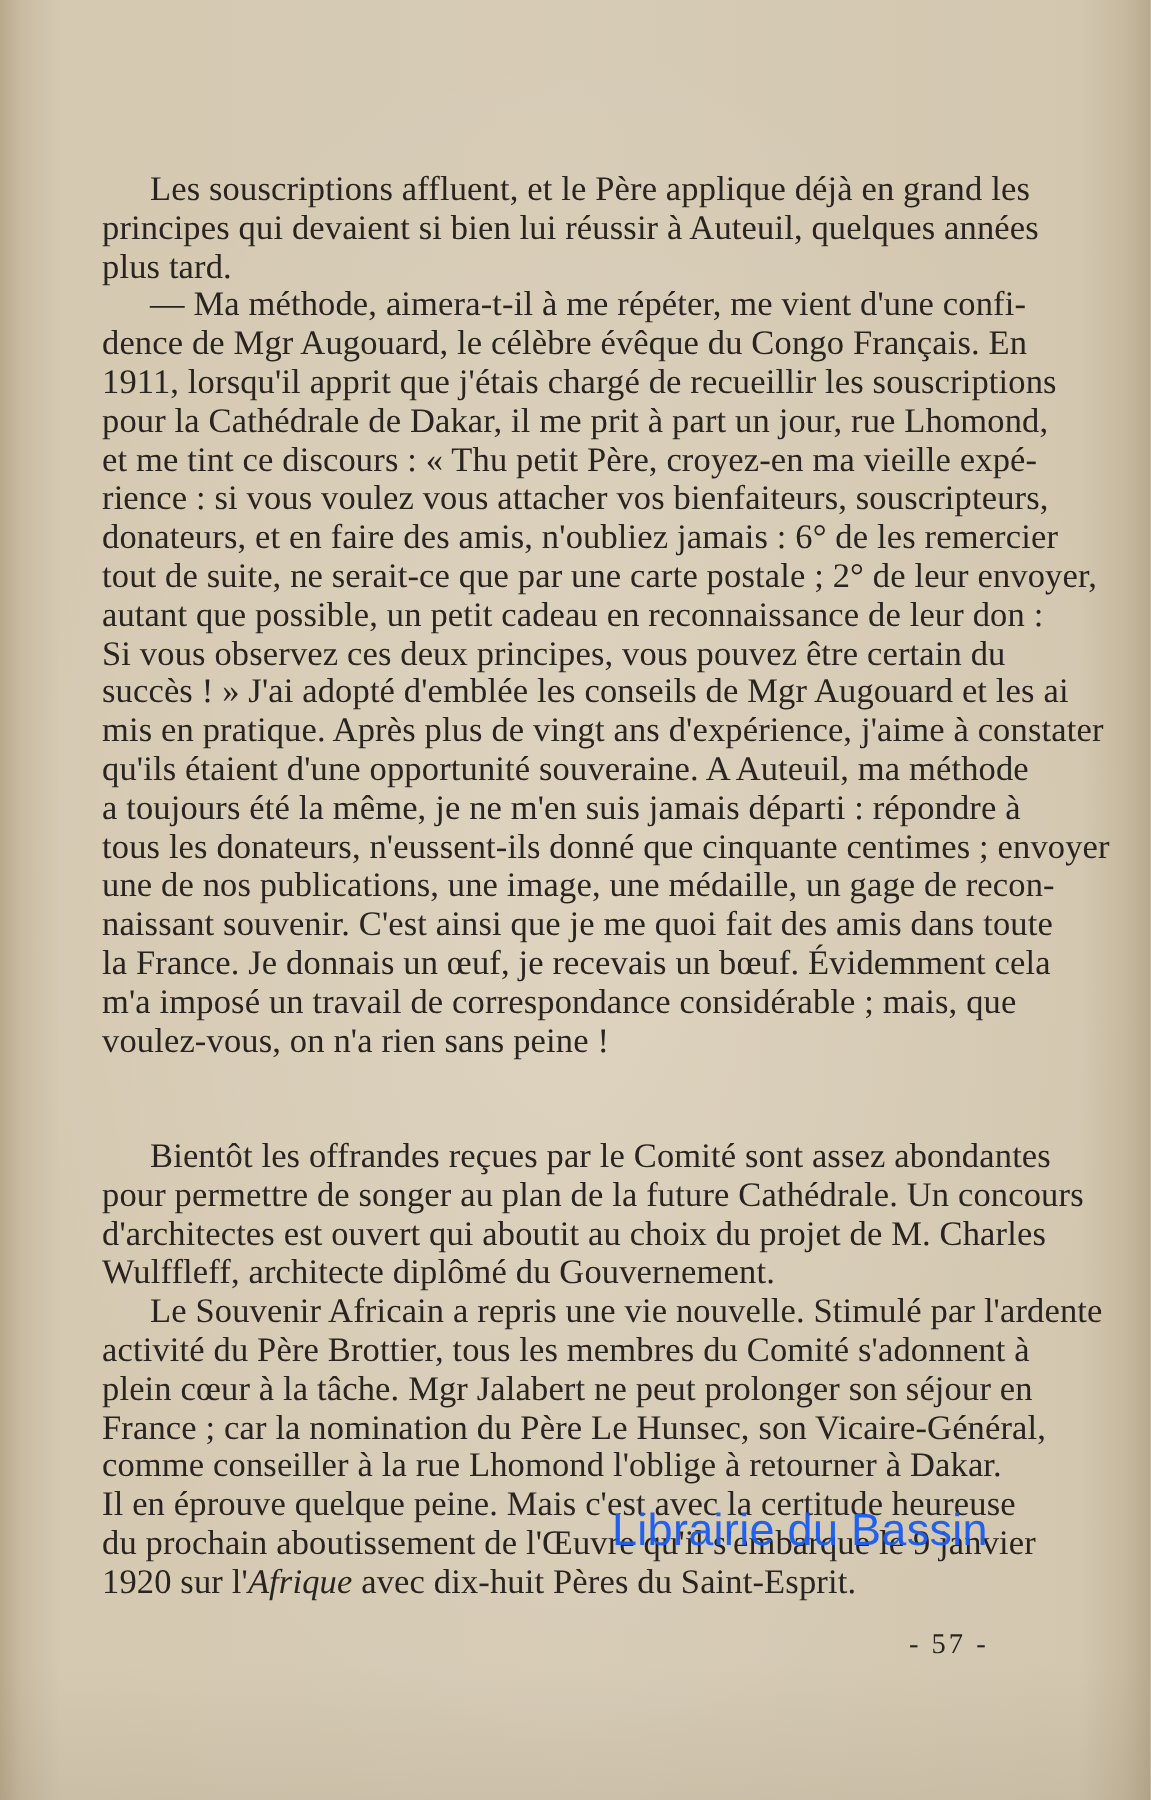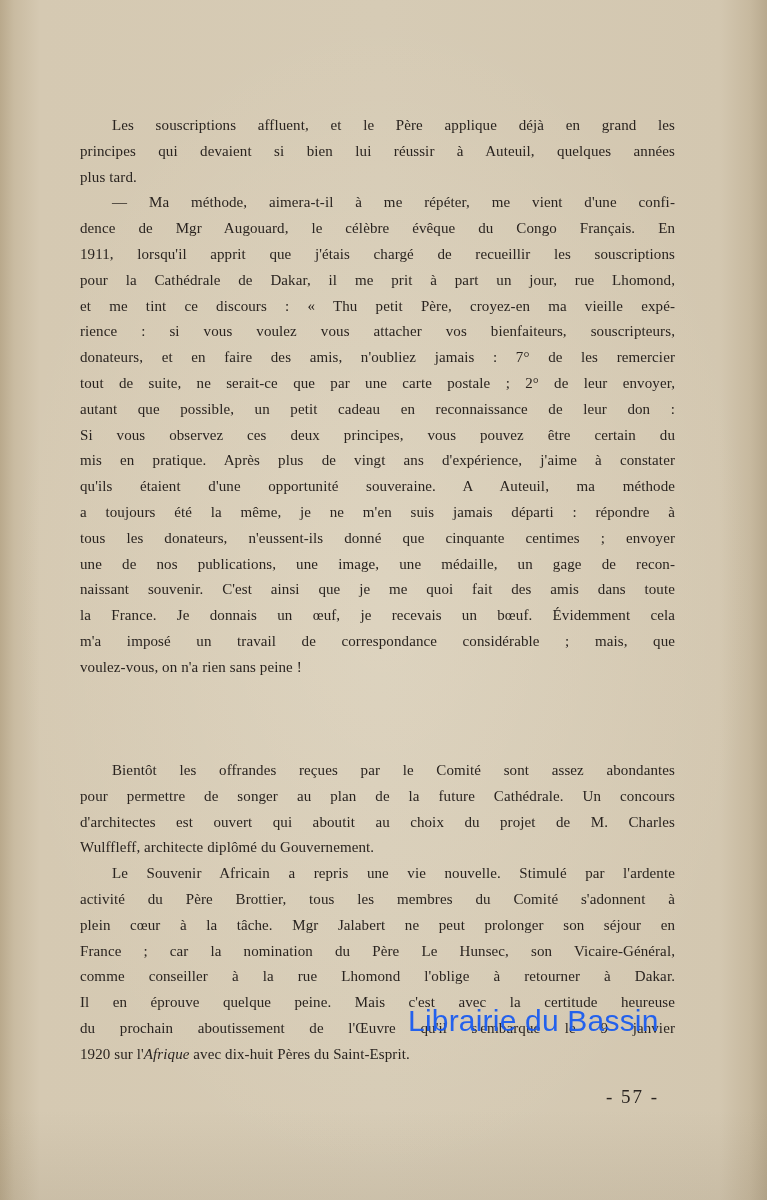--- a/index.html
+++ b/index.html
@@ -17,23 +17,23 @@
       color: #2a2420;
     }
     #page::before {
       content: "";
       position: absolute; left: 0; right: 0; bottom: 0; height: 90px;
       background: linear-gradient(180deg, rgba(0,0,0,0) 0%, rgba(110,95,70,0.10) 100%);
       pointer-events: none;
     }
     .text-block {
       position: absolute;
-      left: 80px;
+      left: 68px;
       width: 595px;
-      font-size: 15px;
+      font-size: 23px;
       line-height: 25.8px;
       letter-spacing: 0.1px;
     }
     .line {
       display: block;
       white-space: nowrap;
       text-align: justify;
       text-align-last: justify;
       height: 25.8px;
       overflow: visible;
@@ -72,24 +72,25 @@
       <span class="line">principes qui devaient si bien lui réussir à Auteuil, quelques années</span>
       <span class="line last">plus tard.</span>
     </div>
     <div class="paragraph">
       <span class="line indent">— Ma méthode, aimera-t-il à me répéter, me vient d'une confi-</span>
       <span class="line">dence de Mgr Augouard, le célèbre évêque du Congo Français. En</span>
       <span class="line">1911, lorsqu'il apprit que j'étais chargé de recueillir les souscriptions</span>
       <span class="line">pour la Cathédrale de Dakar, il me prit à part un jour, rue Lhomond,</span>
       <span class="line">et me tint ce discours : « Thu petit Père, croyez-en ma vieille expé-</span>
       <span class="line">rience : si vous voulez vous attacher vos bienfaiteurs, souscripteurs,</span>
-      <span class="line">donateurs, et en faire des amis, n'oubliez jamais : 7° de les remercier</span>
+      <span class="line">donateurs, et en faire des amis, n'oubliez jamais : 6° de les remercier</span>
       <span class="line">tout de suite, ne serait-ce que par une carte postale ; 2° de leur envoyer,</span>
       <span class="line">autant que possible, un petit cadeau en reconnaissance de leur don :</span>
       <span class="line">Si vous observez ces deux principes, vous pouvez être certain du</span>
+      <span class="line">succès ! » J'ai adopté d'emblée les conseils de Mgr Augouard et les ai</span>
       <span class="line">mis en pratique. Après plus de vingt ans d'expérience, j'aime à constater</span>
       <span class="line">qu'ils étaient d'une opportunité souveraine. A Auteuil, ma méthode</span>
       <span class="line">a toujours été la même, je ne m'en suis jamais départi : répondre à</span>
       <span class="line">tous les donateurs, n'eussent-ils donné que cinquante centimes ; envoyer</span>
       <span class="line">une de nos publications, une image, une médaille, un gage de recon-</span>
       <span class="line">naissant souvenir. C'est ainsi que je me quoi fait des amis dans toute</span>
       <span class="line">la France. Je donnais un œuf, je recevais un bœuf. Évidemment cela</span>
       <span class="line">m'a imposé un travail de correspondance considérable ; mais, que</span>
       <span class="line last">voulez-vous, on n'a rien sans peine !</span>
     </div>

